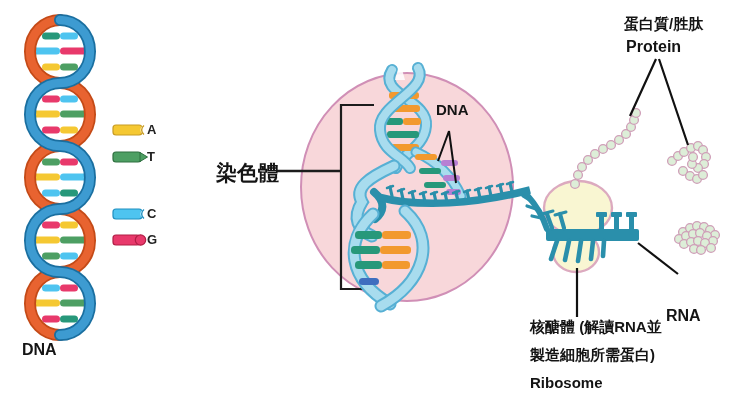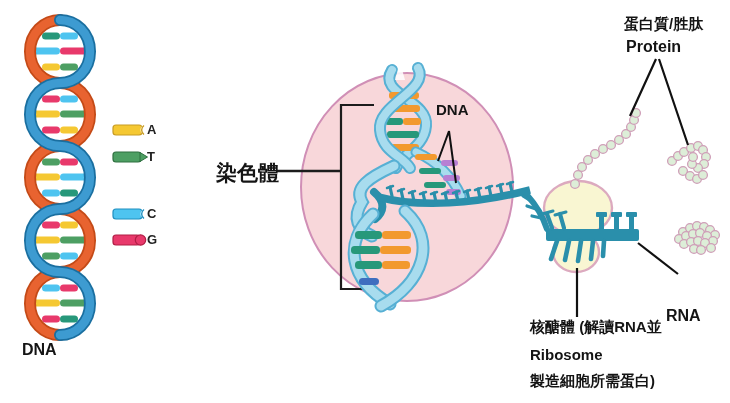--- a/index.html
+++ b/index.html
@@ -281,17 +281,17 @@
 
   <div class="lbl lbl-chromosome">染色體</div>
   <div class="lbl lbl-dna-circle">DNA</div>
 
   <div class="lbl lbl-protein-zh">蛋白質/胜肽</div>
   <div class="lbl lbl-protein-en">Protein</div>
   <div class="lbl lbl-rna">RNA</div>
 
   <div class="ribosome-caption">
     <div>核醣體 (解讀RNA並</div>
+    <div>製造細胞所需蛋白)</div>
     <div>Ribosome</div>
-    <div>製造細胞所需蛋白)</div>
   </div>
 
 </div>
 
 </body></html>

